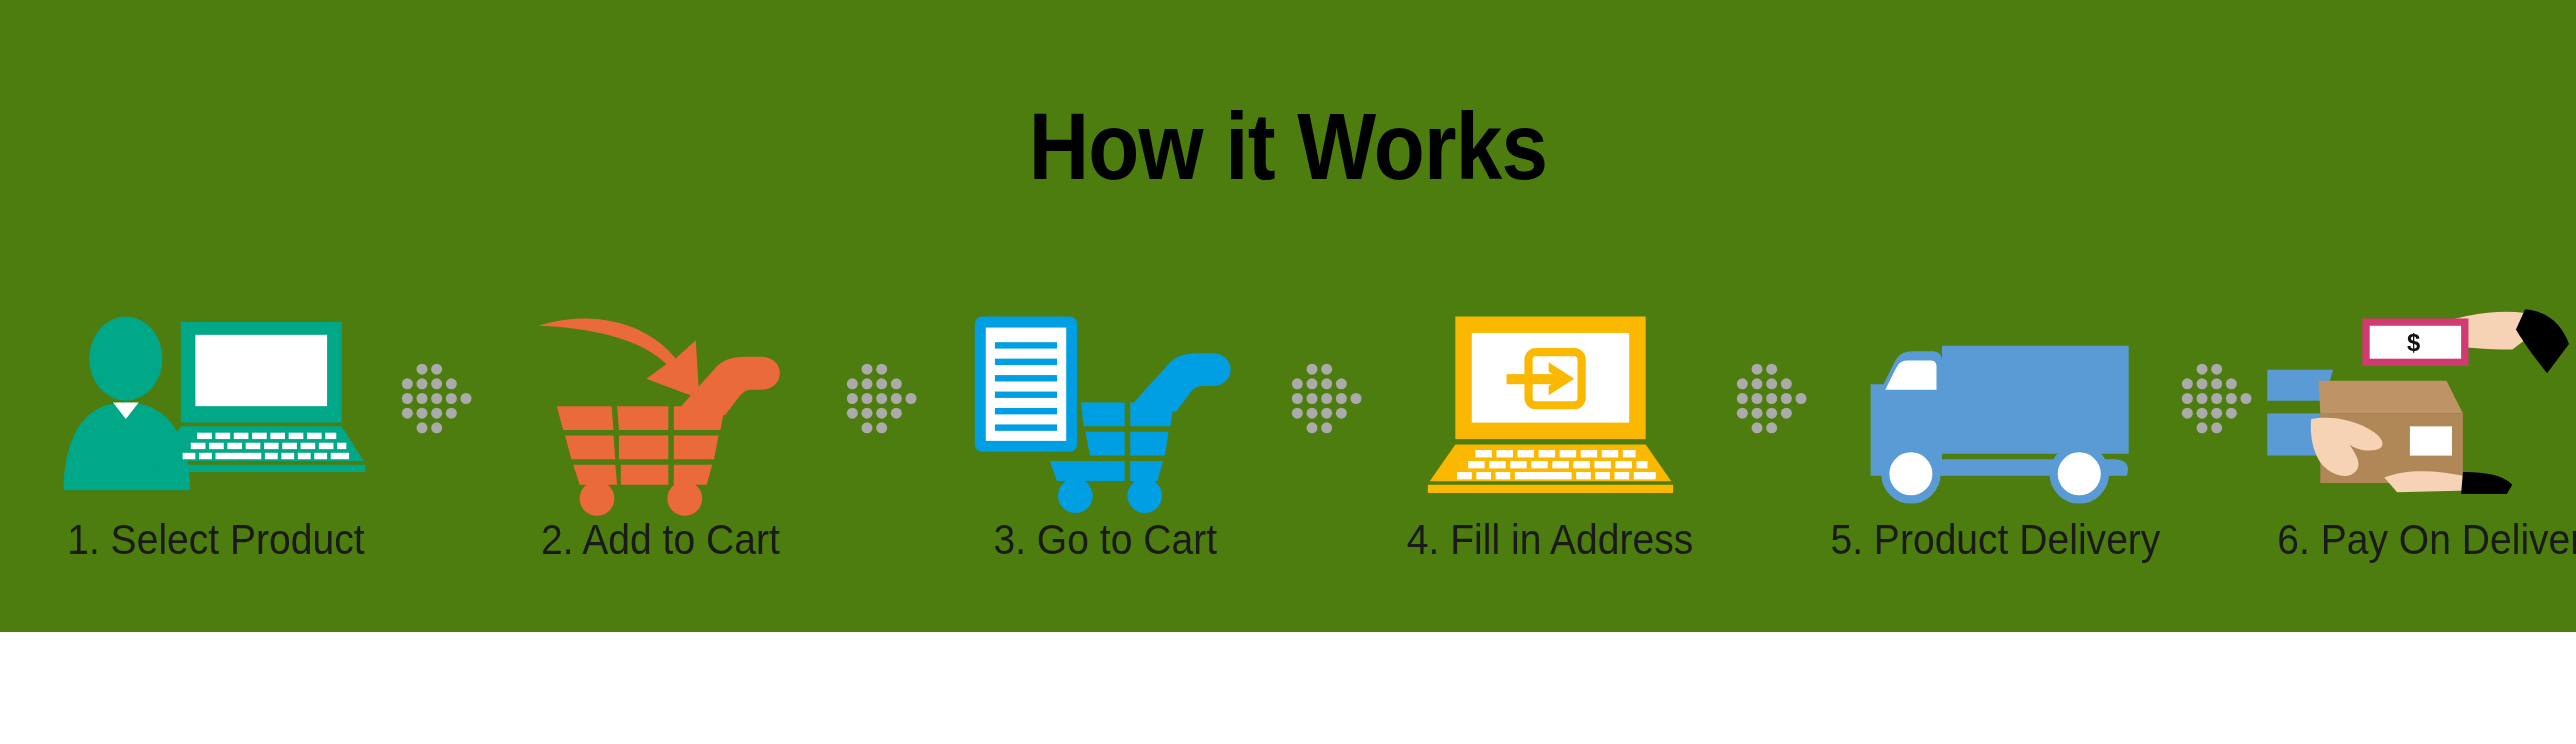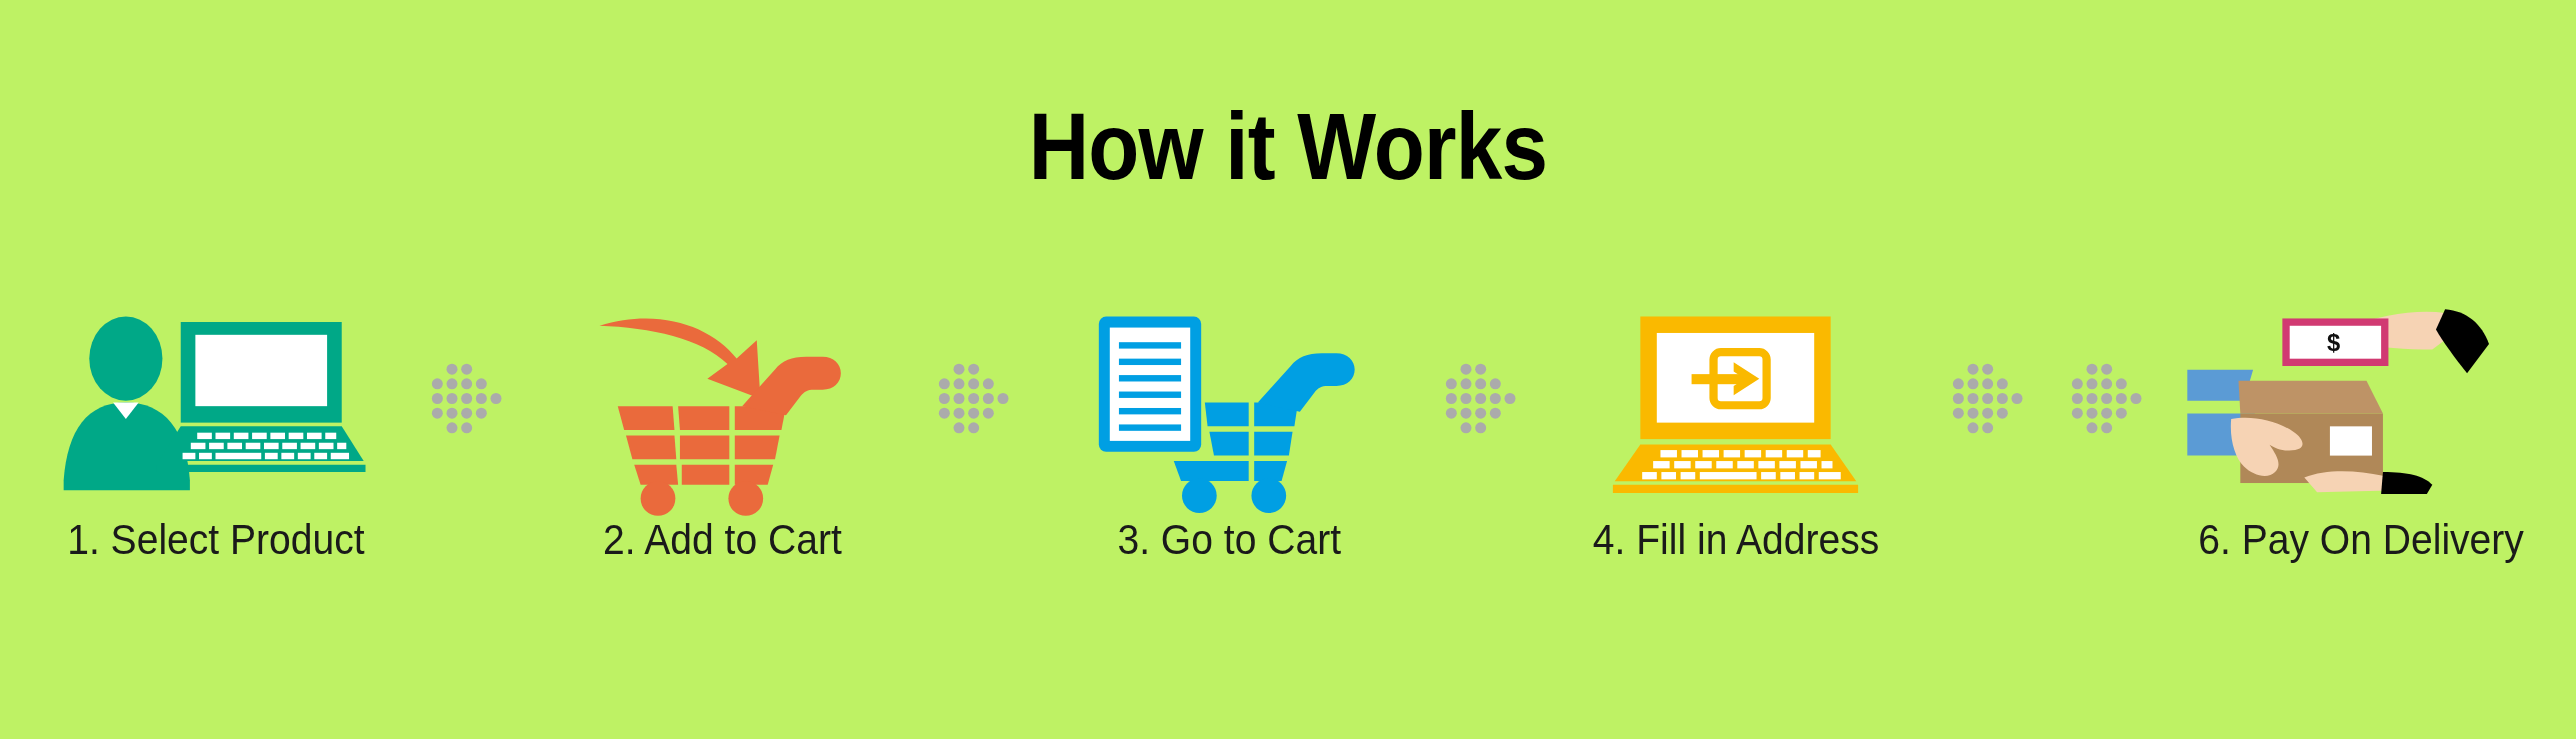--- a/index.html
+++ b/index.html
@@ -10,22 +10,22 @@
   }
   body {
     width: 2576px;
     height: 745px;
     font-family: "Liberation Sans", "DejaVu Sans", sans-serif;
     overflow: hidden;
   }
   .page {
     position: relative;
     width: 2576px;
-    height: 739px;
-    background: #bef264;
+    height: 632px;
+    background: #4d7c0f;
   }
   .title {
     position: absolute;
     top: 99px;
     left: 0;
     width: 2576px;
     text-align: center;
     font-size: 95px;
     line-height: 95px;
     font-weight: 700;
@@ -336,20 +336,40 @@
             <circle cx="40" cy="58" r="6"></circle>
           <circle cx="56" cy="58" r="6"></circle>
           <circle cx="40" cy="10" r="6"></circle>
             <circle cx="40" cy="74" r="6"></circle>
           <circle cx="24" cy="10" r="6"></circle>
             <circle cx="24" cy="74" r="6"></circle>
         </g>
       </svg>
     </div>
 
+    <div class="step">
+      <div class="icon-box">
+        <svg width="302" height="183" viewBox="0 0 330 200" aria-hidden="true">
+          <g fill="#5B9BD5">
+
+            <rect x="106" y="38" width="204" height="118"></rect>
+
+            <path d="M106 162 L294 162 C 306 162 312 168 308 180 L 106 180 Z"></path>
+
+            <path d="M28 80 L42 80 L54 56 C 58 48 64 44 74 44 L 96 44 C 102 44 106 48 106 54 L106 180 L28 180 Z"></path>
+
+            <path d="M56 62 C 59 56 63 54 70 54 L94 54 C 98 54 100 57 100 61 L100 86 L44 86 Z" fill="#ffffff"></path>
+
+            <circle cx="72" cy="178" r="28" fill="#ffffff" stroke="#5B9BD5" stroke-width="9"></circle>
+            <circle cx="256" cy="178" r="28" fill="#ffffff" stroke="#5B9BD5" stroke-width="9"></circle>
+          </g>
+        </svg>
+      </div>
+      <div class="step-label">5. Product Delivery</div>
+    </div>
 
     <div class="arrow-sep">
       <svg width="77" height="77" viewBox="0 0 84 84" aria-hidden="true">
         <g fill="#ABABAB">
           <circle cx="8" cy="42" r="6"></circle>
             <circle cx="24" cy="42" r="6"></circle>
             <circle cx="40" cy="42" r="6"></circle>
           <circle cx="56" cy="42" r="6"></circle>
             <circle cx="72" cy="42" r="6"></circle>
           <circle cx="8" cy="26" r="6"></circle>

